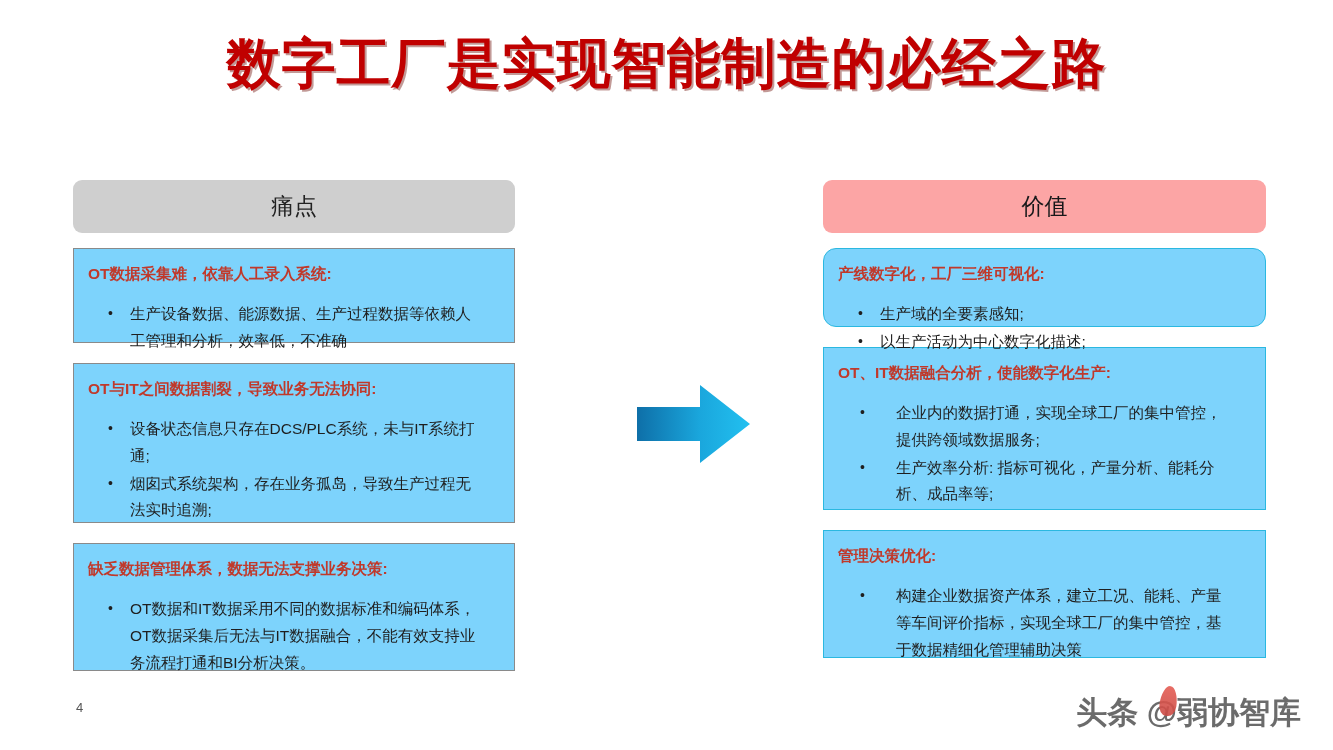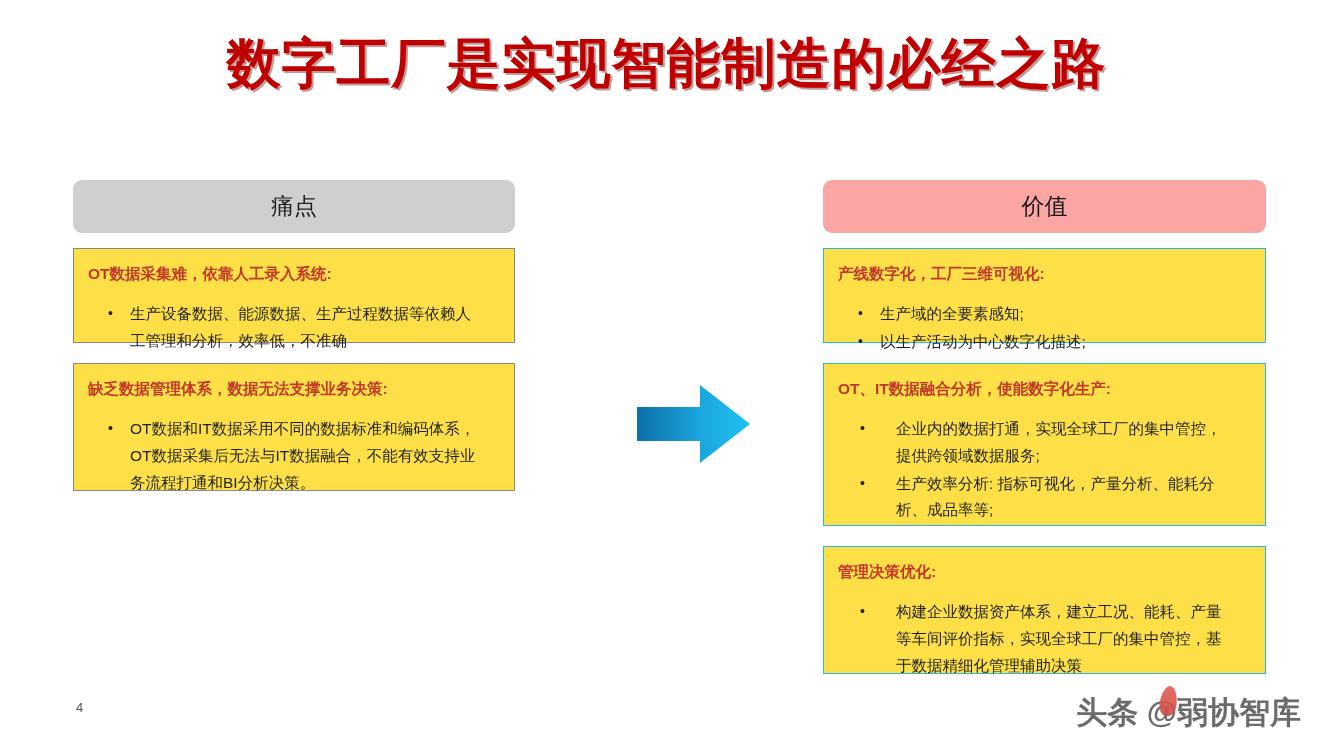--- a/index.html
+++ b/index.html
@@ -60,21 +60,21 @@
 
   .card-stack {
     position: absolute;
     top: 68px;
     left: 0;
     right: 0;
   }
 
   .card {
     box-sizing: border-box;
-    background: #fde047;
+    background: #7dd3fc;
     padding: 13px 14px 12px 14px;
     margin-bottom: 20px;
   }
   .card.pain  { border: 1px solid #8a8a8a; }
   .card.value { border: 1px solid #2BB8E0; }
 
   .card-heading {
     color: #C0392B;
     font-size: 15.5px;
     font-weight: bold;
@@ -107,21 +107,21 @@
     color: #1f1f1f;
   }
   
   .bullet.wide { padding-left: 42px; }
   .bullet.wide::before { left: 6px; }
 
   
   .h-pain-1  { height: 95px; }
   .h-pain-2  { height: 160px; }
   .h-pain-3  { height: 128px; }
-  .h-value-1 { height: 95px; }
+  .h-value-1 { height: 79px; border-radius: 13px; }
   .h-value-2 { height: 163px; }
   .h-value-3 { height: 128px; }
 
   
   .arrow-wrap {
     position: absolute;
     left: 637px;
     top: 385px;
     width: 113px;
     height: 78px;
@@ -177,20 +177,27 @@
 
   <div class="card-stack">
 
     <div class="card pain h-pain-1">
       <div class="card-heading">OT数据采集难，依靠人工录入系统:</div>
       <ul class="bullets">
         <li class="bullet">生产设备数据、能源数据、生产过程数据等依赖人工管理和分析，效率低，不准确</li>
       </ul>
     </div>
 
+    <div class="card pain h-pain-2">
+      <div class="card-heading">OT与IT之间数据割裂，导致业务无法协同:</div>
+      <ul class="bullets">
+        <li class="bullet">设备状态信息只存在DCS/PLC系统，未与IT系统打通;</li>
+        <li class="bullet">烟囱式系统架构，存在业务孤岛，导致生产过程无法实时追溯;</li>
+      </ul>
+    </div>
 
     <div class="card pain h-pain-3">
       <div class="card-heading">缺乏数据管理体系，数据无法支撑业务决策:</div>
       <ul class="bullets">
         <li class="bullet">OT数据和IT数据采用不同的数据标准和编码体系，OT数据采集后无法与IT数据融合，不能有效支持业务流程打通和BI分析决策。</li>
       </ul>
     </div>
 
   </div>
 </div>

